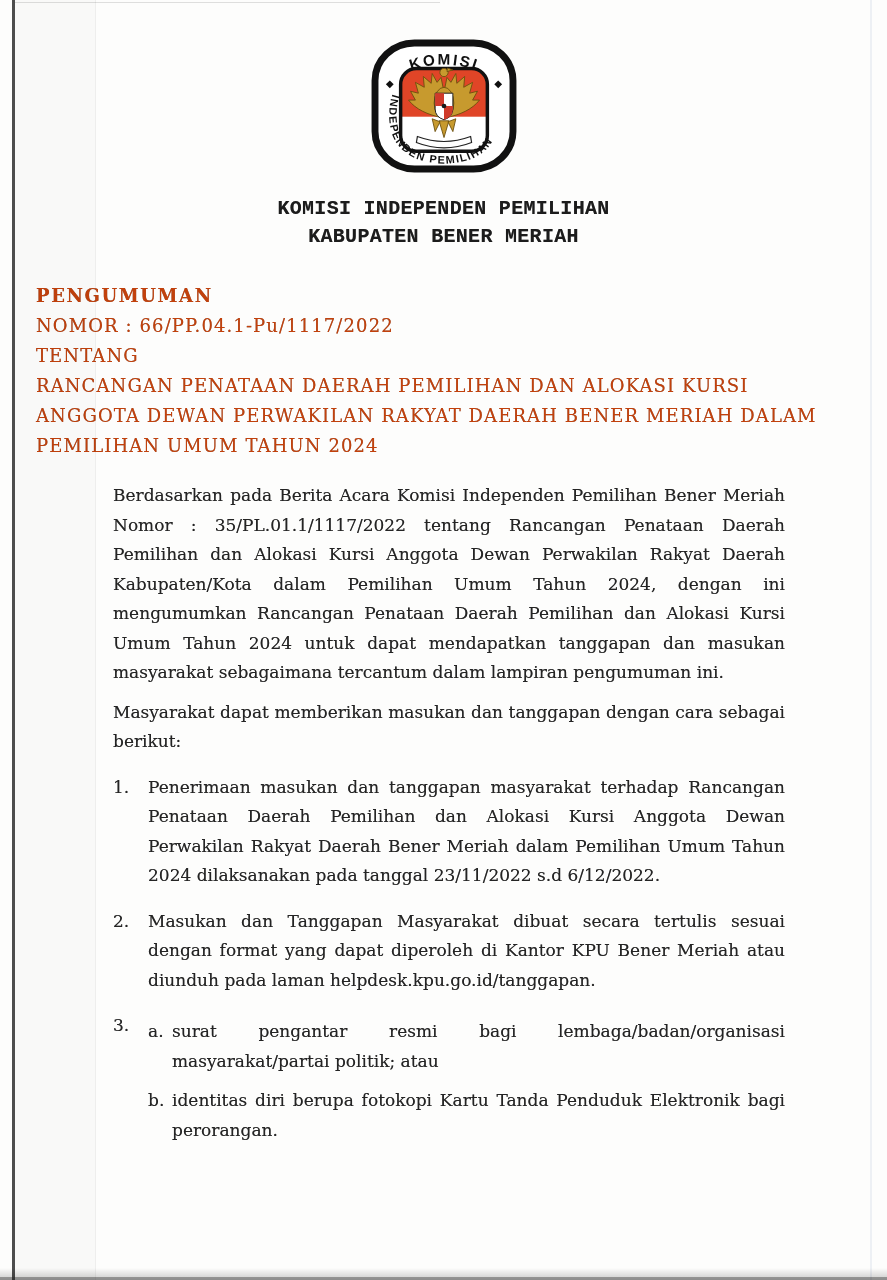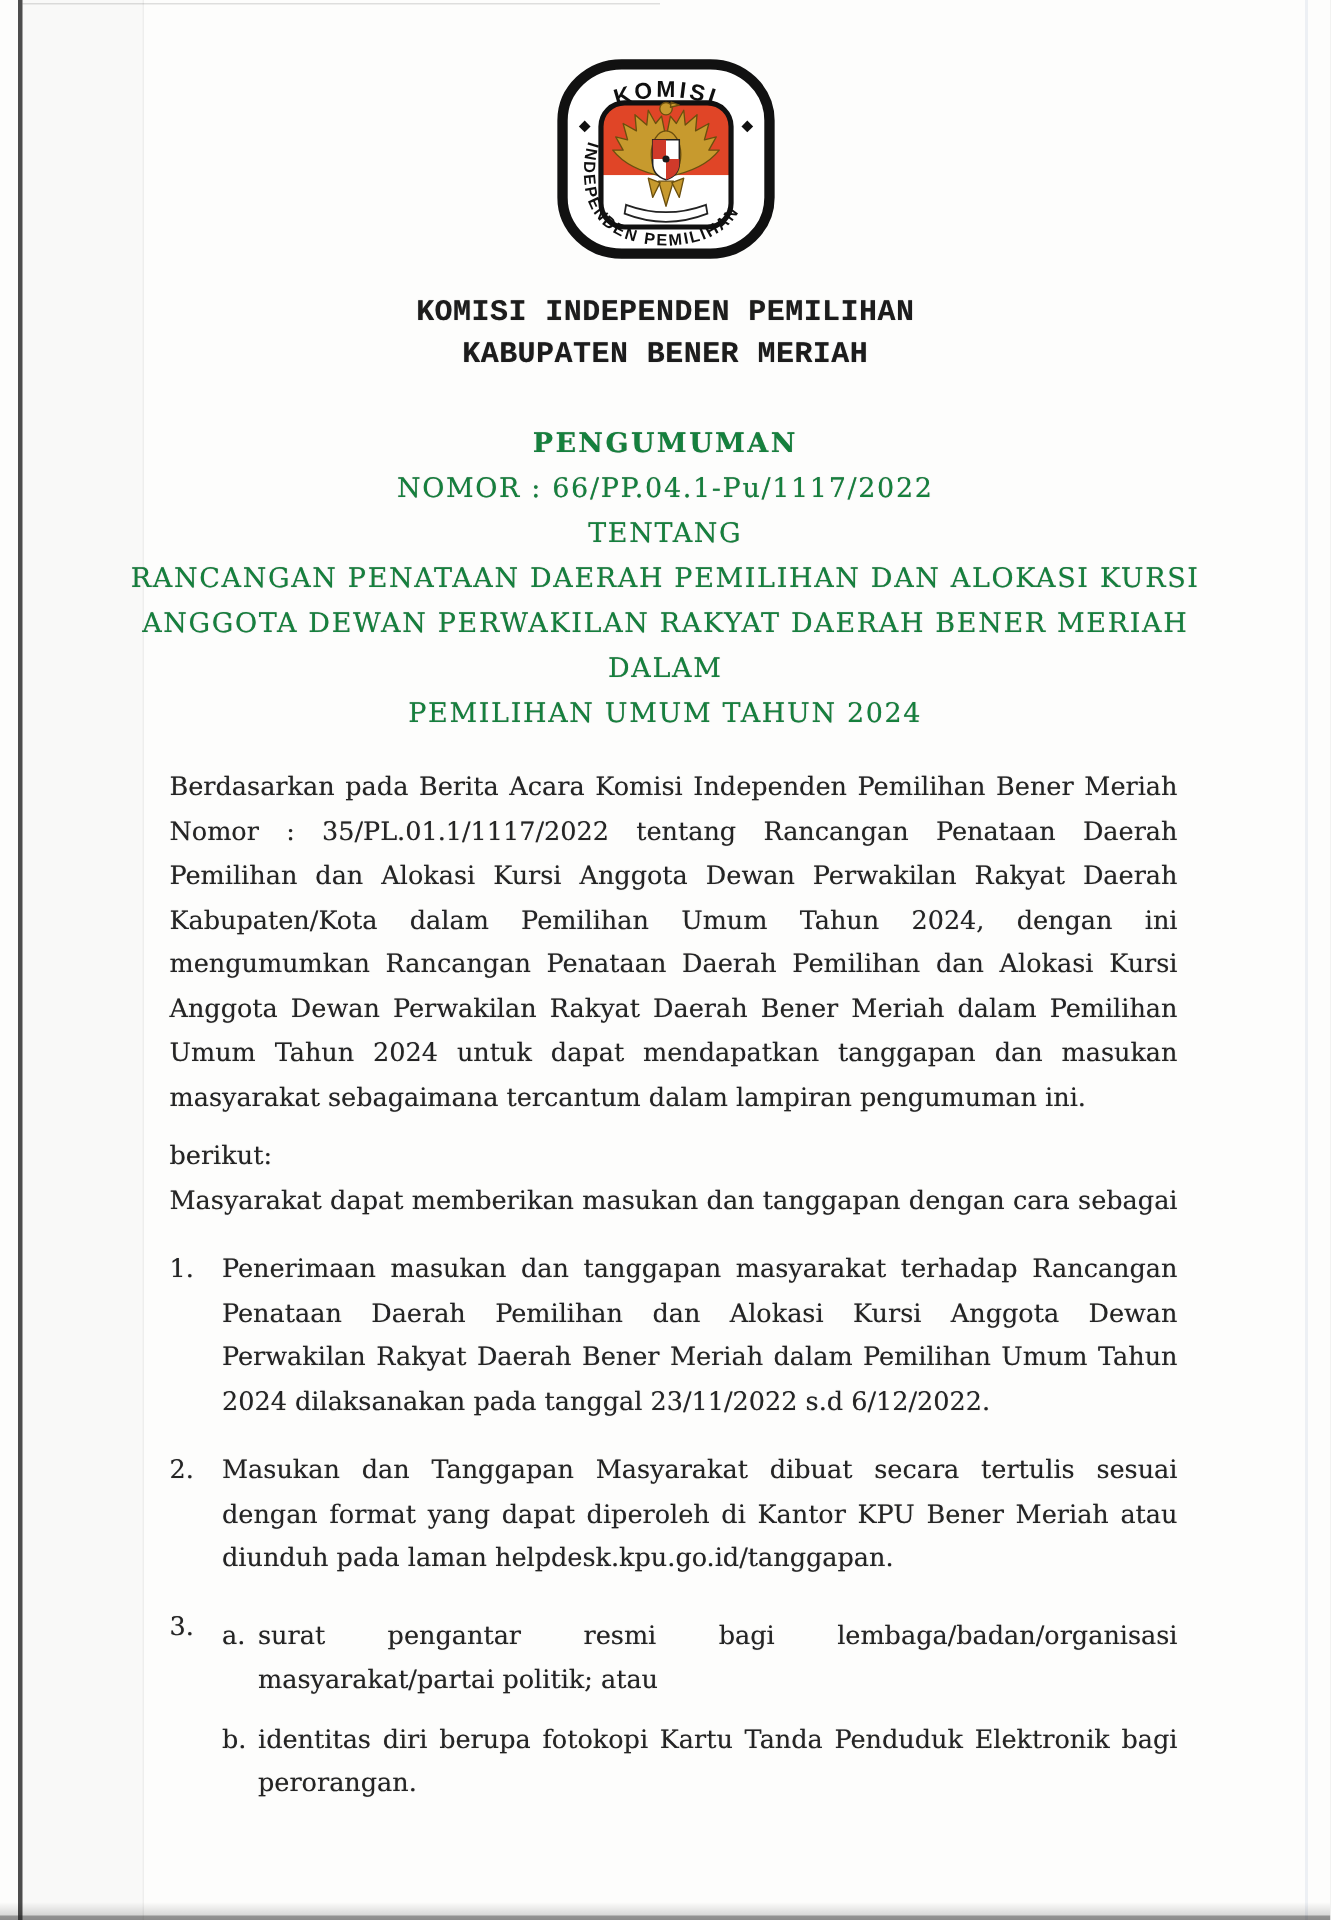--- a/index.html
+++ b/index.html
@@ -26,22 +26,22 @@
   .logo-wrap{padding-top:38px;text-align:center;}
   .org-name{
     margin-top:17px;text-align:center;
     font-family:Liberation Mono, monospace;
     font-weight:bold;font-size:20px;line-height:28px;color:#1c1c1c;
     letter-spacing:.3px;
     text-shadow:0 0 .5px rgba(28,28,28,.55);
   }
 
   
-  .title-block{margin-top:30px;text-align:center;padding:0 58px;
-    font-size:18px;line-height:30px;letter-spacing:1.1px;color:#15803d;
+  .title-block{margin-top:30px;padding:0 36px;
+    font-size:18px;line-height:30px;letter-spacing:1.1px;color:#c2410c;
     text-shadow:0 0 .5px rgba(42,42,42,.5);}
   .title-block .bold{font-weight:bold;letter-spacing:1.6px;}
 
   
   .body-text{
     margin:20px 102px 0 113px;
     font-size:17px;line-height:29.5px;color:#242424;
     text-shadow:0 0 .5px rgba(36,36,36,.5);
   }
   .tline{text-align:justify;text-align-last:left;white-space:normal;}
@@ -137,28 +137,27 @@
   </div>
 
   <div class="body-text">
 
     <div class="para first">
         <div class="tline just">Berdasarkan pada Berita Acara Komisi Independen Pemilihan Bener Meriah</div>
         <div class="tline just">Nomor : 35/PL.01.1/1117/2022 tentang Rancangan Penataan Daerah</div>
         <div class="tline just">Pemilihan dan Alokasi Kursi Anggota Dewan Perwakilan Rakyat Daerah</div>
         <div class="tline just">Kabupaten/Kota dalam Pemilihan Umum Tahun 2024, dengan ini</div>
         <div class="tline just">mengumumkan Rancangan Penataan Daerah Pemilihan dan Alokasi Kursi</div>
-        <div class="tline just">Anggota Dewan Perwakilan Rakyat Daerah Bener Meriah dalam Pemilihan</div>
         <div class="tline just">Umum Tahun 2024 untuk dapat mendapatkan tanggapan dan masukan</div>
         <div class="tline">masyarakat sebagaimana tercantum dalam lampiran pengumuman ini.</div>
       </div>
 
     <div class="para">
+        <div class="tline just">Masyarakat dapat memberikan masukan dan tanggapan dengan cara sebagai</div>
         <div class="tline">berikut:</div>
-        <div class="tline just">Masyarakat dapat memberikan masukan dan tanggapan dengan cara sebagai</div>
       </div>
 
     <div class="olist">
 
       <div class="li">
         <div class="marker">1.</div>
         <div class="content">
             <div class="tline just">Penerimaan masukan dan tanggapan masyarakat terhadap Rancangan</div>
             <div class="tline just">Penataan Daerah Pemilihan dan Alokasi Kursi Anggota Dewan</div>
             <div class="tline just">Perwakilan Rakyat Daerah Bener Meriah dalam Pemilihan Umum Tahun</div>

